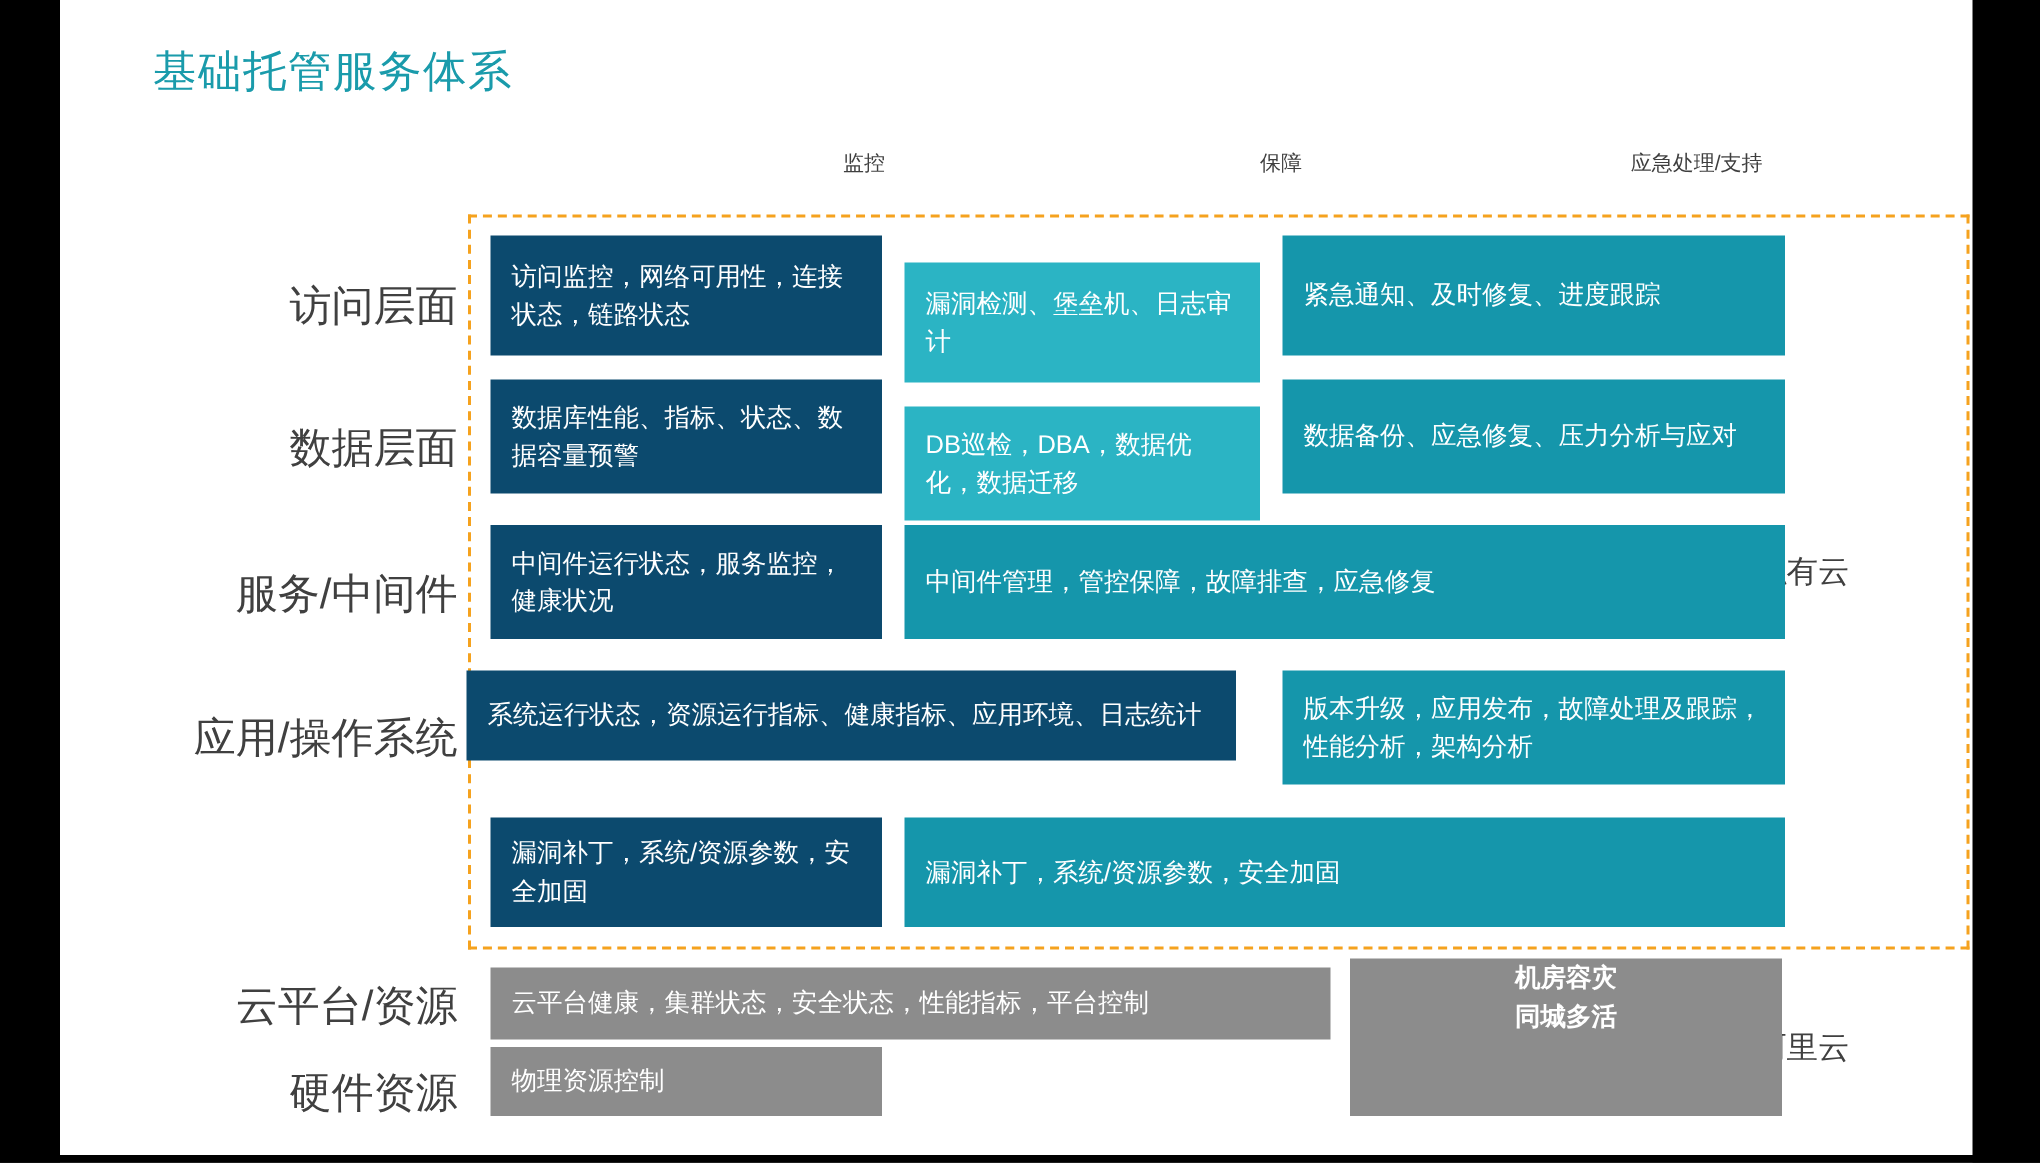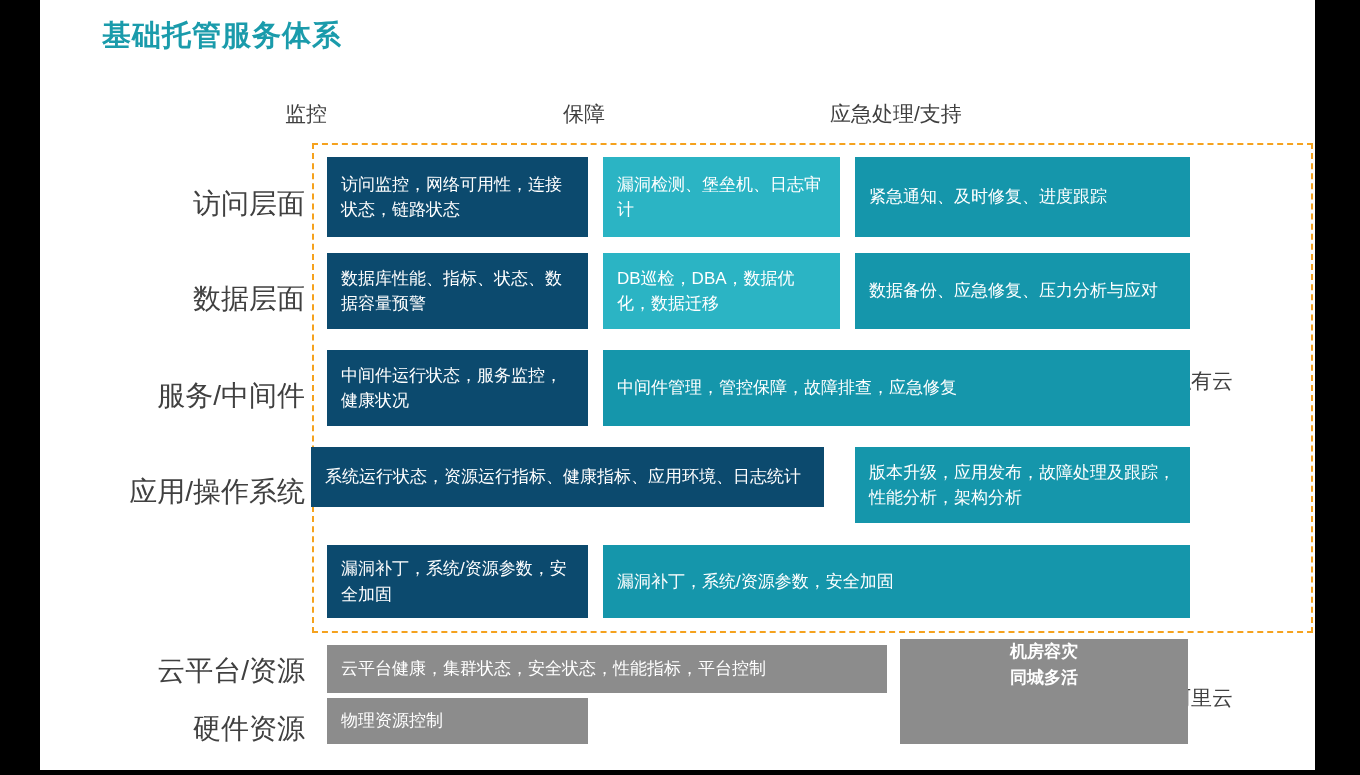--- a/index.html
+++ b/index.html
@@ -38,35 +38,35 @@
     position: absolute;
     left: 0; top: 770px;
     width: 1360px; height: 5px;
     background: #000;
   }
 
   
   #page-title {
     position: absolute;
     left: 62px;
-    top: 16px;
+    top: 28px;
     font-size: 29px;
-    font-weight: bold;
+    font-weight: normal;
     color: #1a9bab;
     letter-spacing: 1px;
     white-space: nowrap;
   }
 
   
   .col-header {
     position: absolute;
     top: 100px;
-    font-size: 21px;
+    font-size: 14px;
     color: #3f3f3f;
-    text-align: left;
+    text-align: right;
     white-space: nowrap;
   }
   #col-header-0 { left: 245px; width: 305px; }
   #col-header-1 { left: 523px; width: 305px; }
   #col-header-2 { left: 790px; width: 345px; }
 
   
   #private-cloud-box {
     position: absolute;
     left: 272px;
@@ -108,21 +108,21 @@
     color: #ffffff;
     font-size: 17px;
     line-height: 1.5;
     padding: 0 14px;
     display: flex;
     align-items: center;
     overflow: hidden;
   }
   .cell .cell-text { display: block; }
   .cell.light  { background: #0c4a6e; }
-  .cell.dark   { background: #2bb4c4; }
+  .cell.dark   { background: #2bb4c4; margin-top: 18px; }
   .cell.deep   { background: #1596ab; }
   .cell.gray   { background: #8c8c8c; }
   .cell.center { justify-content: flex-start; text-align: center; font-weight: bold; }
 </style>
 </head>
 <body>
 
 <div class="black-bar-left"></div>
 <div class="black-bar-right"></div>
 <div class="black-bar-bottom"></div>

